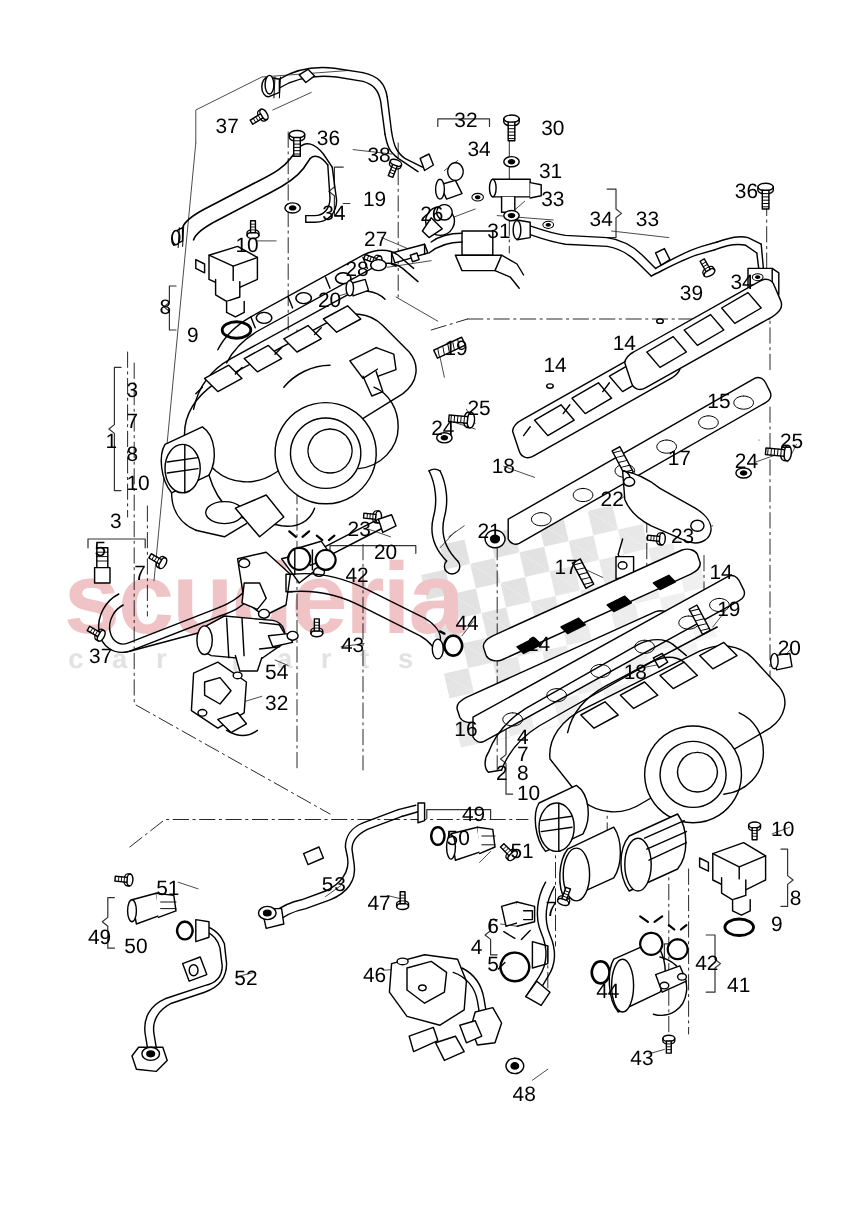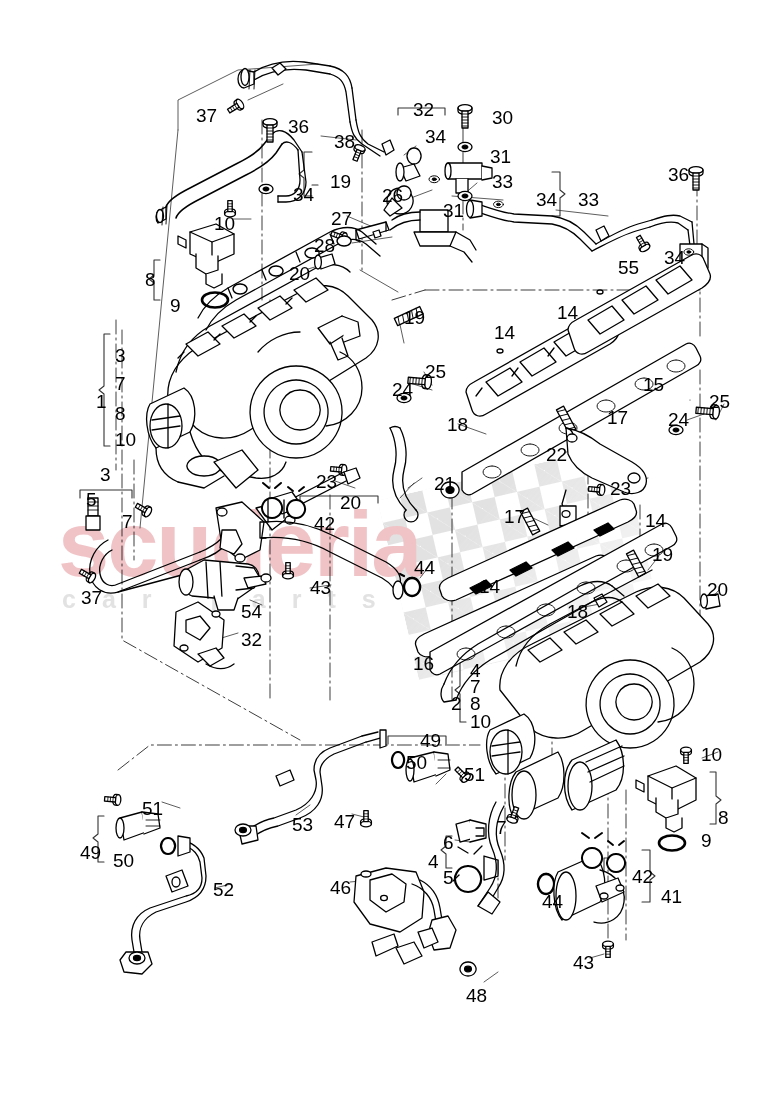--- a/index.html
+++ b/index.html
@@ -702,30 +702,30 @@
       <div class="lbl" style="left: 293px; top: 185px;">34</div>
       <div class="lbl" style="left: 492px; top: 172px;">33</div>
       <div class="lbl" style="left: 536px; top: 190px;">34</div>
       <div class="lbl" style="left: 578px; top: 190px;">33</div>
       <div class="lbl" style="left: 668px; top: 165px;">36</div>
       <div class="lbl" style="left: 382px; top: 186px;">26</div>
       <div class="lbl" style="left: 443px; top: 201px;">31</div>
       <div class="lbl" style="left: 331px; top: 209px;">27</div>
       <div class="lbl" style="left: 214px; top: 214px;">10</div>
       <div class="lbl" style="left: 314px; top: 236px; text-align: right;">28</div>
-      <div class="lbl" style="left: 618px; top: 258px;">55</div>
+      <div class="lbl" style="left: 618px; top: 258px;">39</div>
       <div class="lbl" style="left: 664px; top: 248px;">34</div>
       <div class="lbl" style="left: 145px; top: 270px;">8</div>
       <div class="lbl" style="left: 170px; top: 296px;">9</div>
       <div class="lbl" style="left: 289px; top: 264px;">20</div>
       <div class="lbl" style="left: 557px; top: 303px;">14</div>
       <div class="lbl" style="left: 404px; top: 308px;">19</div>
       <div class="lbl" style="left: 494px; top: 323px;">14</div>
       <div class="lbl" style="left: 115px; top: 346px;">3</div>
-      <div class="lbl" style="left: 643px; top: 375px;">15</div>
+      <div class="lbl" style="left: 643px; top: 356px;">15</div>
       <div class="lbl" style="left: 115px; top: 374px;">7</div>
       <div class="lbl" style="left: 96px; top: 392px;">1</div>
       <div class="lbl" style="left: 425px; top: 362px;">25</div>
       <div class="lbl" style="left: 392px; top: 380px;">24</div>
       <div class="lbl" style="left: 709px; top: 392px;">25</div>
       <div class="lbl" style="left: 115px; top: 404px;">8</div>
       <div class="lbl" style="left: 447px; top: 415px;">18</div>
       <div class="lbl" style="left: 607px; top: 408px;">17</div>
       <div class="lbl" style="left: 668px; top: 410px;">24</div>
       <div class="lbl" style="left: 115px; top: 430px;">10</div>
@@ -756,21 +756,21 @@
       <div class="lbl" style="left: 470px; top: 694px;">8</div>
       <div class="lbl" style="left: 470px; top: 712px;">10</div>
       <div class="lbl" style="left: 701px; top: 745px;">10</div>
       <div class="lbl" style="left: 420px; top: 731px;">49</div>
       <div class="lbl" style="left: 406px; top: 753px;">50</div>
       <div class="lbl" style="left: 464px; top: 765px;">51</div>
       <div class="lbl" style="left: 718px; top: 808px;">8</div>
       <div class="lbl" style="left: 496px; top: 818px;">7</div>
       <div class="lbl" style="left: 701px; top: 831px;">9</div>
       <div class="lbl" style="left: 142px; top: 799px;">51</div>
-      <div class="lbl" style="left: 292px; top: 815px;">53</div>
+      <div class="lbl" style="left: 292px; top: 796px; font-family: Liberation Mono, monospace;">53</div>
       <div class="lbl" style="left: 334px; top: 812px;">47</div>
       <div class="lbl" style="left: 443px; top: 833px;">6</div>
       <div class="lbl" style="left: 80px; top: 843px;">49</div>
       <div class="lbl" style="left: 113px; top: 851px;">50</div>
       <div class="lbl" style="left: 428px; top: 852px;">4</div>
       <div class="lbl" style="left: 330px; top: 878px;">46</div>
       <div class="lbl" style="left: 443px; top: 868px;">5</div>
       <div class="lbl" style="left: 632px; top: 867px;">42</div>
       <div class="lbl" style="left: 661px; top: 887px;">41</div>
       <div class="lbl" style="left: 542px; top: 892px;">44</div>

